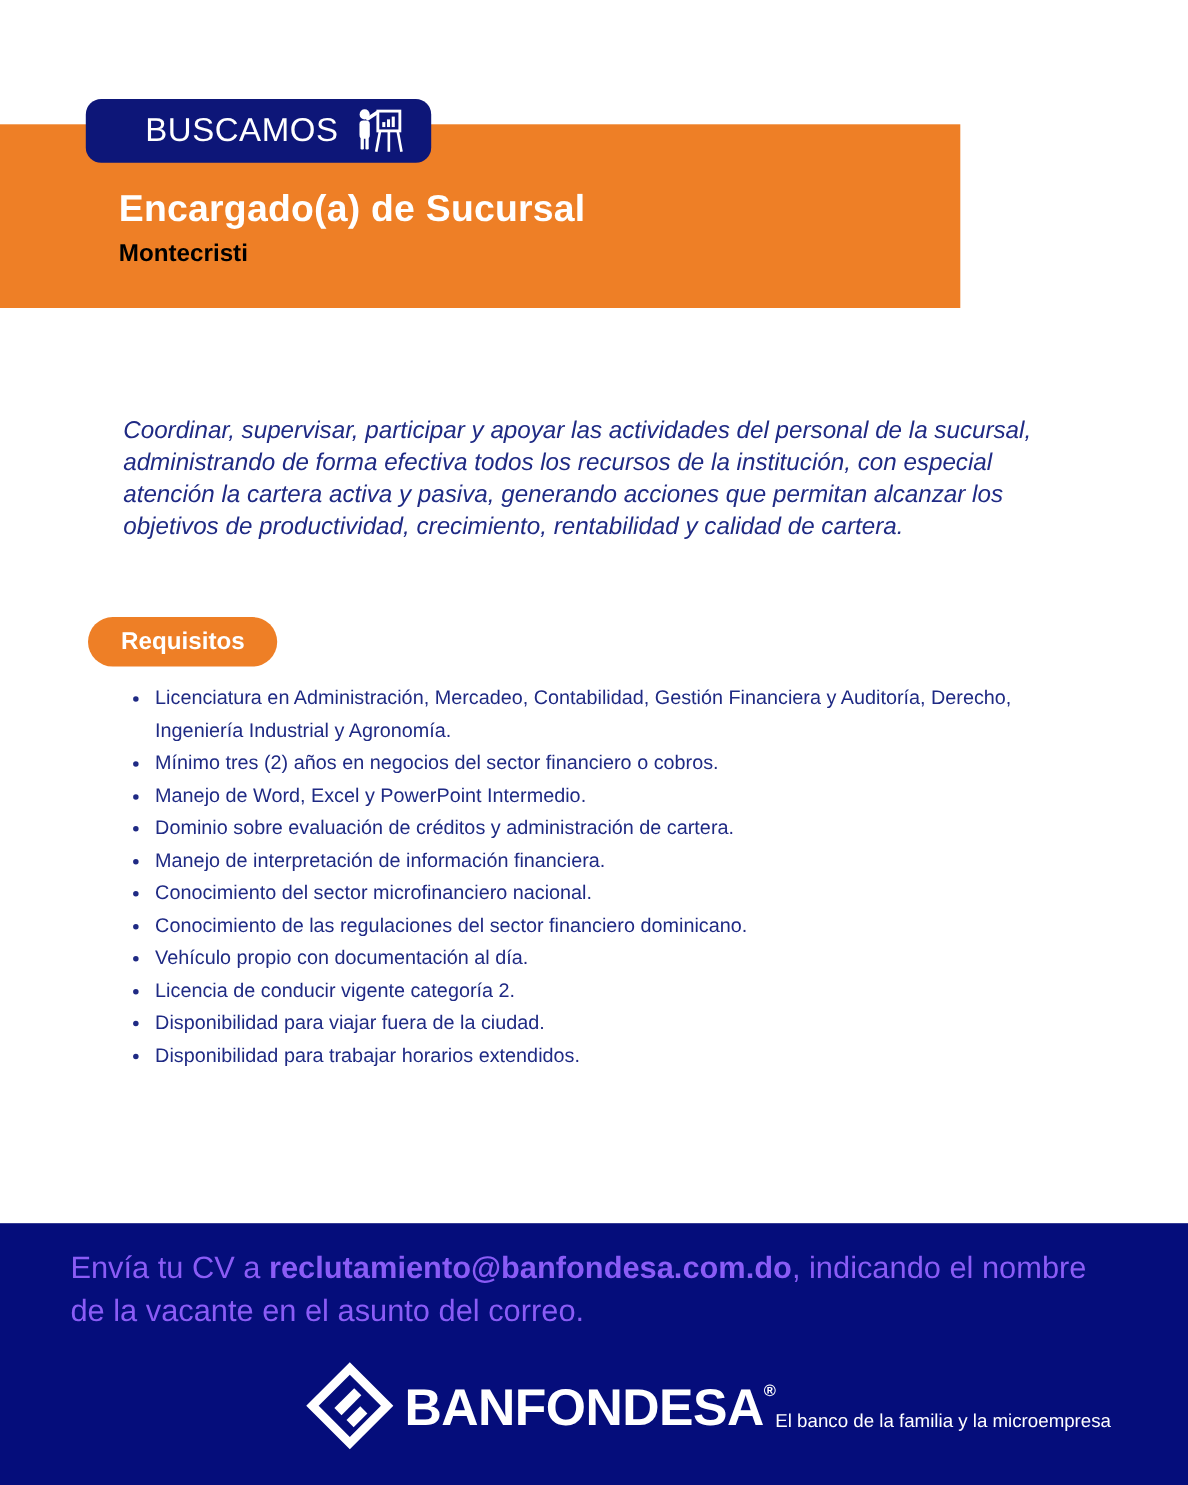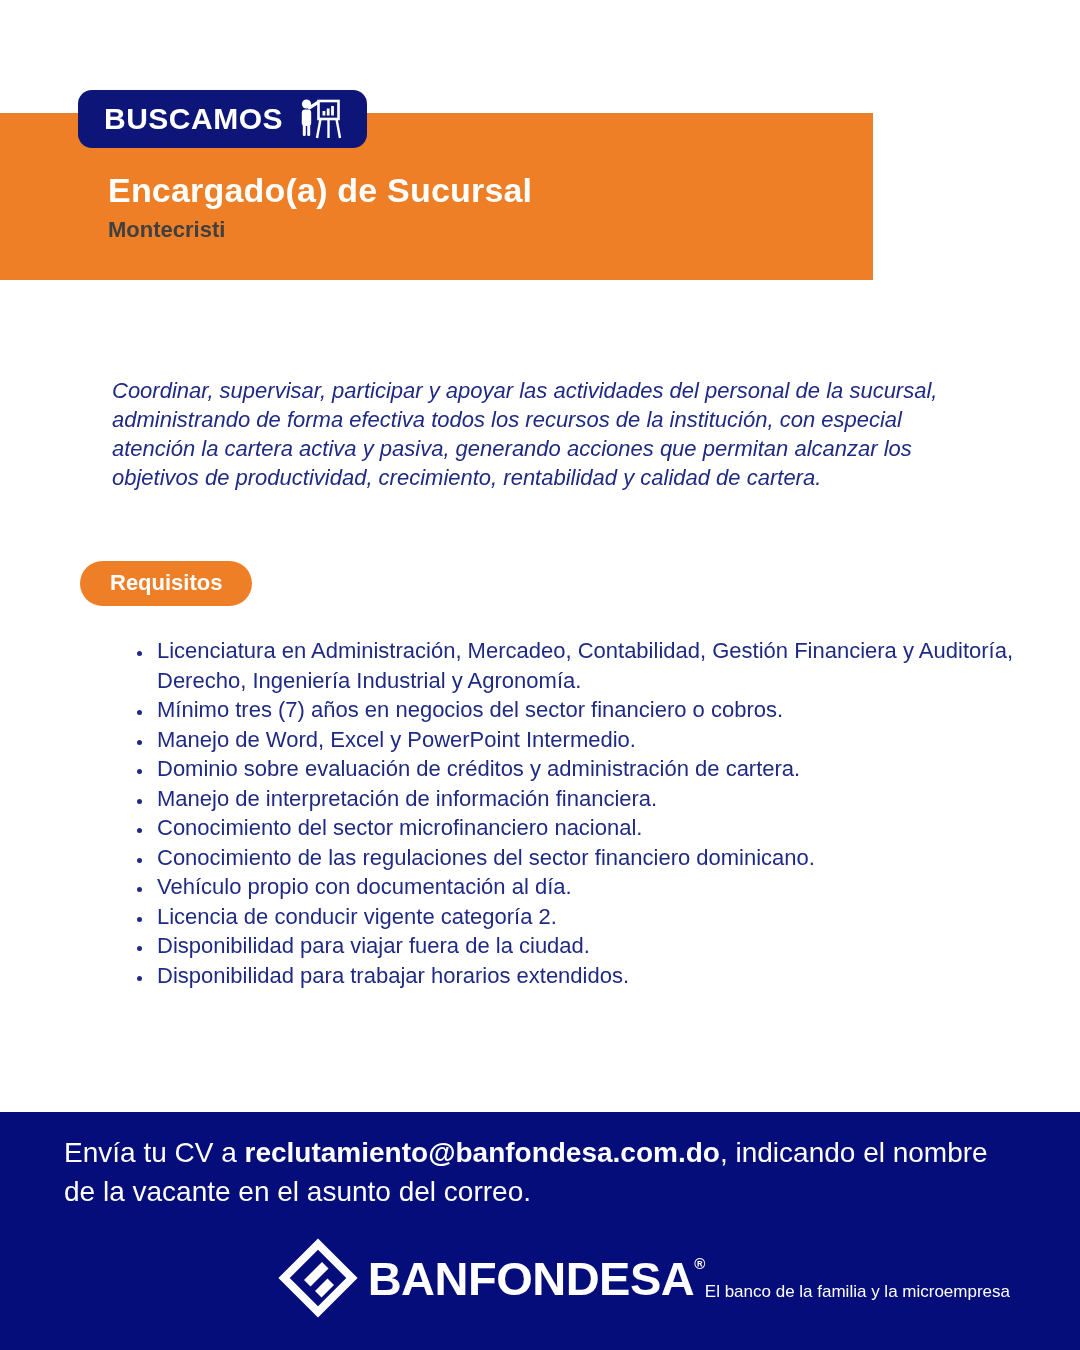--- a/index.html
+++ b/index.html
@@ -24,21 +24,21 @@
     padding: 58px 0 16px 108px;
   }
   .banner-title {
     color: #ffffff;
     font-size: 34px;
     font-weight: bold;
     line-height: 1.15;
     letter-spacing: 0.2px;
   }
   .banner-subtitle {
-    color: #404040;
+    color: #000000;
     font-size: 22px;
     font-weight: bold;
     margin-top: 7px;
   }
 
   
   .badge {
     position: absolute;
     left: 78px; top: 90px;
     height: 58px;
@@ -46,22 +46,23 @@
     border-radius: 14px;
     display: flex;
     align-items: center;
     gap: 14px;
     padding: 0 24px 0 26px;
     box-sizing: border-box;
   }
   .badge-label {
     color: #ffffff;
     font-size: 30px;
-    font-weight: bold;
+    font-weight: normal;
     letter-spacing: 0.5px;
+    margin-left: 28px;
   }
   .badge-icon svg { display: block; }
 
   
   .pill {
     position: absolute;
     left: 80px;
     background: #EE7F26;
     color: #ffffff;
     font-size: 22px;
@@ -81,40 +82,40 @@
     font-size: 22px;
     line-height: 29px;
     font-style: italic;
   }
 
   .req-list {
     position: absolute;
     left: 112px; top: 620px;
     width: 860px;
     color: #1F2A84;
-    font-size: 22px;
+    font-size: 18px;
     line-height: 29.5px;
-    margin: 16px;
+    margin: 0;
     padding-left: 26px;
   }
   .req-list li { padding-left: 3px; }
   .req-list li::marker { font-size: 18px; }
 
   
   .footer {
     position: absolute;
     left: 0; top: 1112px;
     width: 1080px; height: 238px;
     background: #050D7B;
   }
   .footer-cta {
     position: absolute;
     left: 64px; top: 21px;
     width: 952px;
-    color: #ffffff;
+    color: #8b5cf6;
     font-size: 28px;
     line-height: 39px;
     font-weight: normal;
   }
   .footer-cta .email { font-weight: bold; }
 
   .logo {
     position: absolute;
     right: 70px; bottom: 32px;
     display: flex;
@@ -175,21 +176,21 @@
         <line x1="31.5" y1="21" x2="31.5" y2="40" stroke="#ffffff" stroke-width="2.4"></line>
       </svg>
     </span>
   </div>
 
   <div class="purpose-text">Coordinar, supervisar, participar y apoyar las actividades del personal de la sucursal, administrando de forma efectiva todos los recursos de la institución, con especial atención la cartera activa y pasiva, generando acciones que permitan alcanzar los objetivos de productividad, crecimiento, rentabilidad y calidad de cartera.</div>
 
   <div class="pill pill-requirements">Requisitos</div>
   <ul class="req-list">
       <li>Licenciatura en Administración, Mercadeo, Contabilidad, Gestión Financiera y Auditoría, Derecho, Ingeniería Industrial y Agronomía.</li>
-      <li>Mínimo tres (7) años en negocios del sector financiero o cobros.</li>
+      <li>Mínimo tres (2) años en negocios del sector financiero o cobros.</li>
       <li>Manejo de Word, Excel y PowerPoint Intermedio.</li>
       <li>Dominio sobre evaluación de créditos y administración de cartera.</li>
       <li>Manejo de interpretación de información financiera.</li>
       <li>Conocimiento del sector microfinanciero nacional.</li>
       <li>Conocimiento de las regulaciones del sector financiero dominicano.</li>
       <li>Vehículo propio con documentación al día.</li>
       <li>Licencia de conducir vigente categoría 2.</li>
       <li>Disponibilidad para viajar fuera de la ciudad.</li>
       <li>Disponibilidad para trabajar horarios extendidos.</li>
     </ul>

